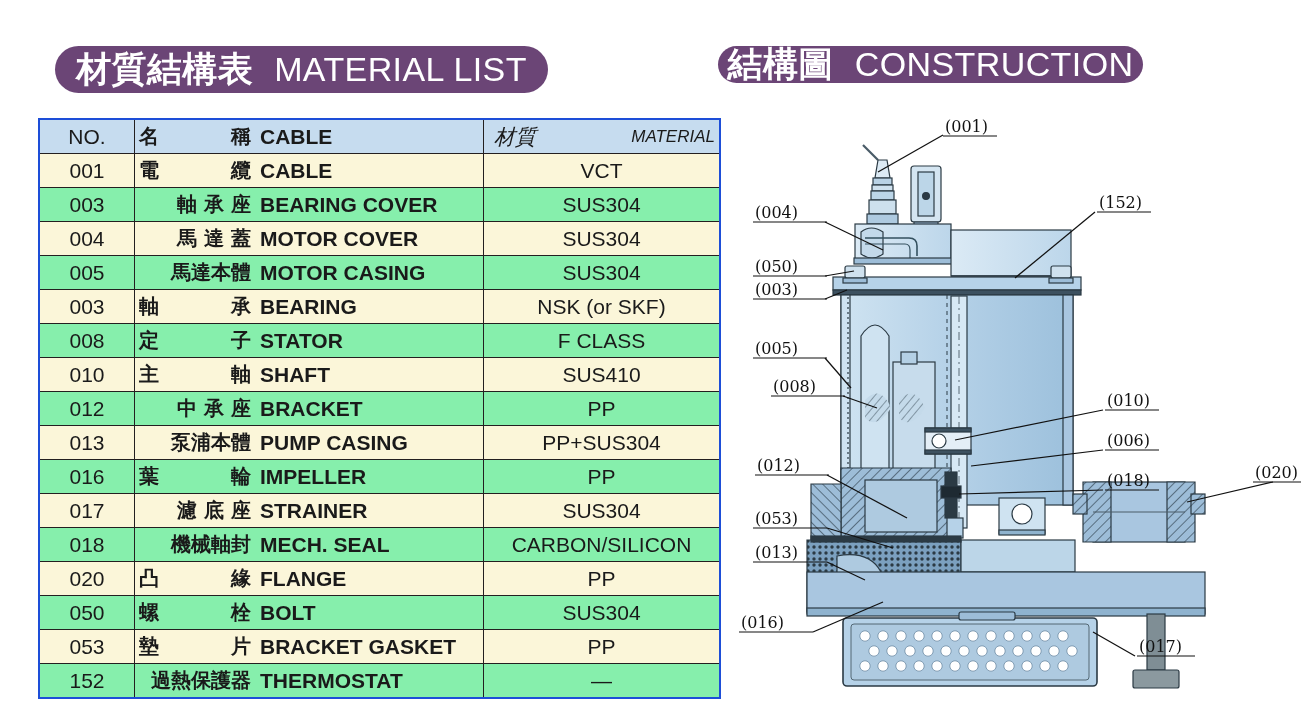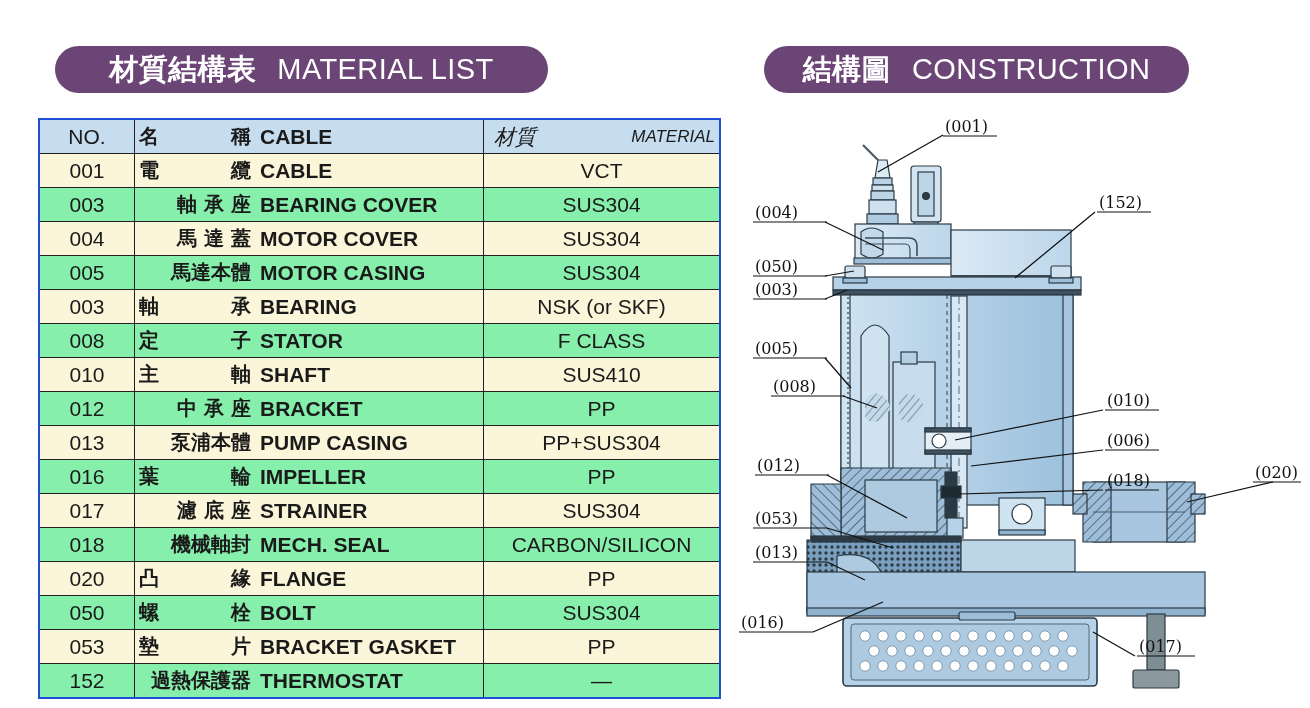--- a/index.html
+++ b/index.html
@@ -21,33 +21,33 @@
     background: #6B4576;
     border-radius: 999px;
     color: #ffffff;
     display: flex;
     align-items: center;
     justify-content: center;
     white-space: nowrap;
     letter-spacing: 0.4px;
   }
   .badge .cn {
-    font-size: 29px;
+    font-size: 35px;
     font-weight: 700;
     font-family: Liberation Serif, serif;
   }
   .badge .en {
-    font-size: 29px;
+    font-size: 34px;
     font-weight: 400;
     margin-left: 21px;
     font-family: "Liberation Sans", sans-serif;
   }
 
   #badge-material { left: 55px; top: 46px; width: 493px; height: 47px; }
-  #badge-construction { left: 764px; top: 46px; width: 425px; height: 47px; }
+  #badge-construction { left: 718px; top: 46px; width: 425px; height: 37px; }
 
   
   #material-table {
     position: absolute;
     left: 38px;
     top: 118px;
     width: 657px;
     border-collapse: collapse;
     border: 2px solid #1d4ed8;
     table-layout: fixed;

